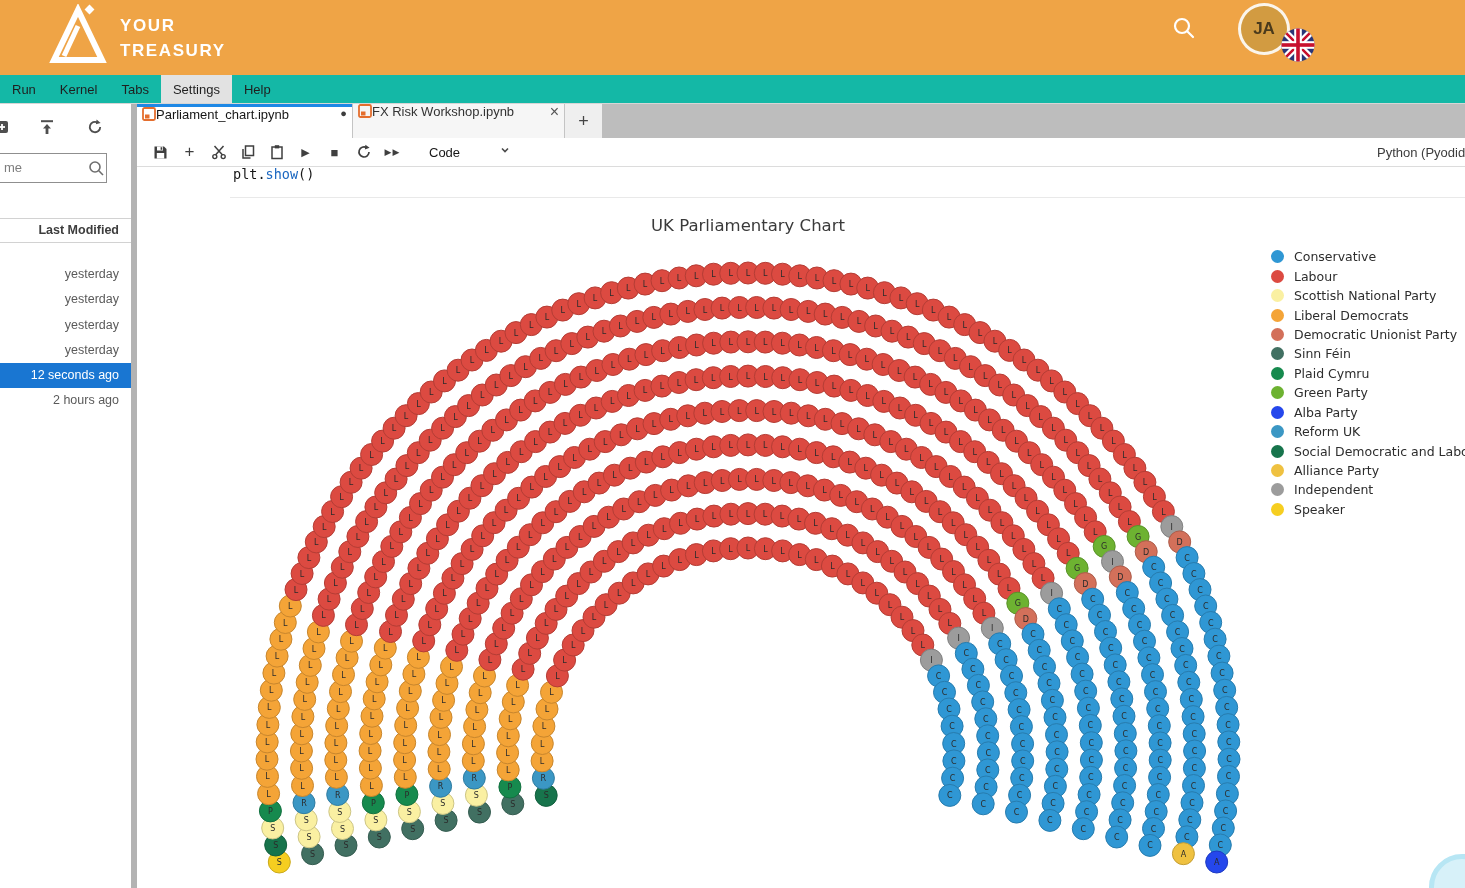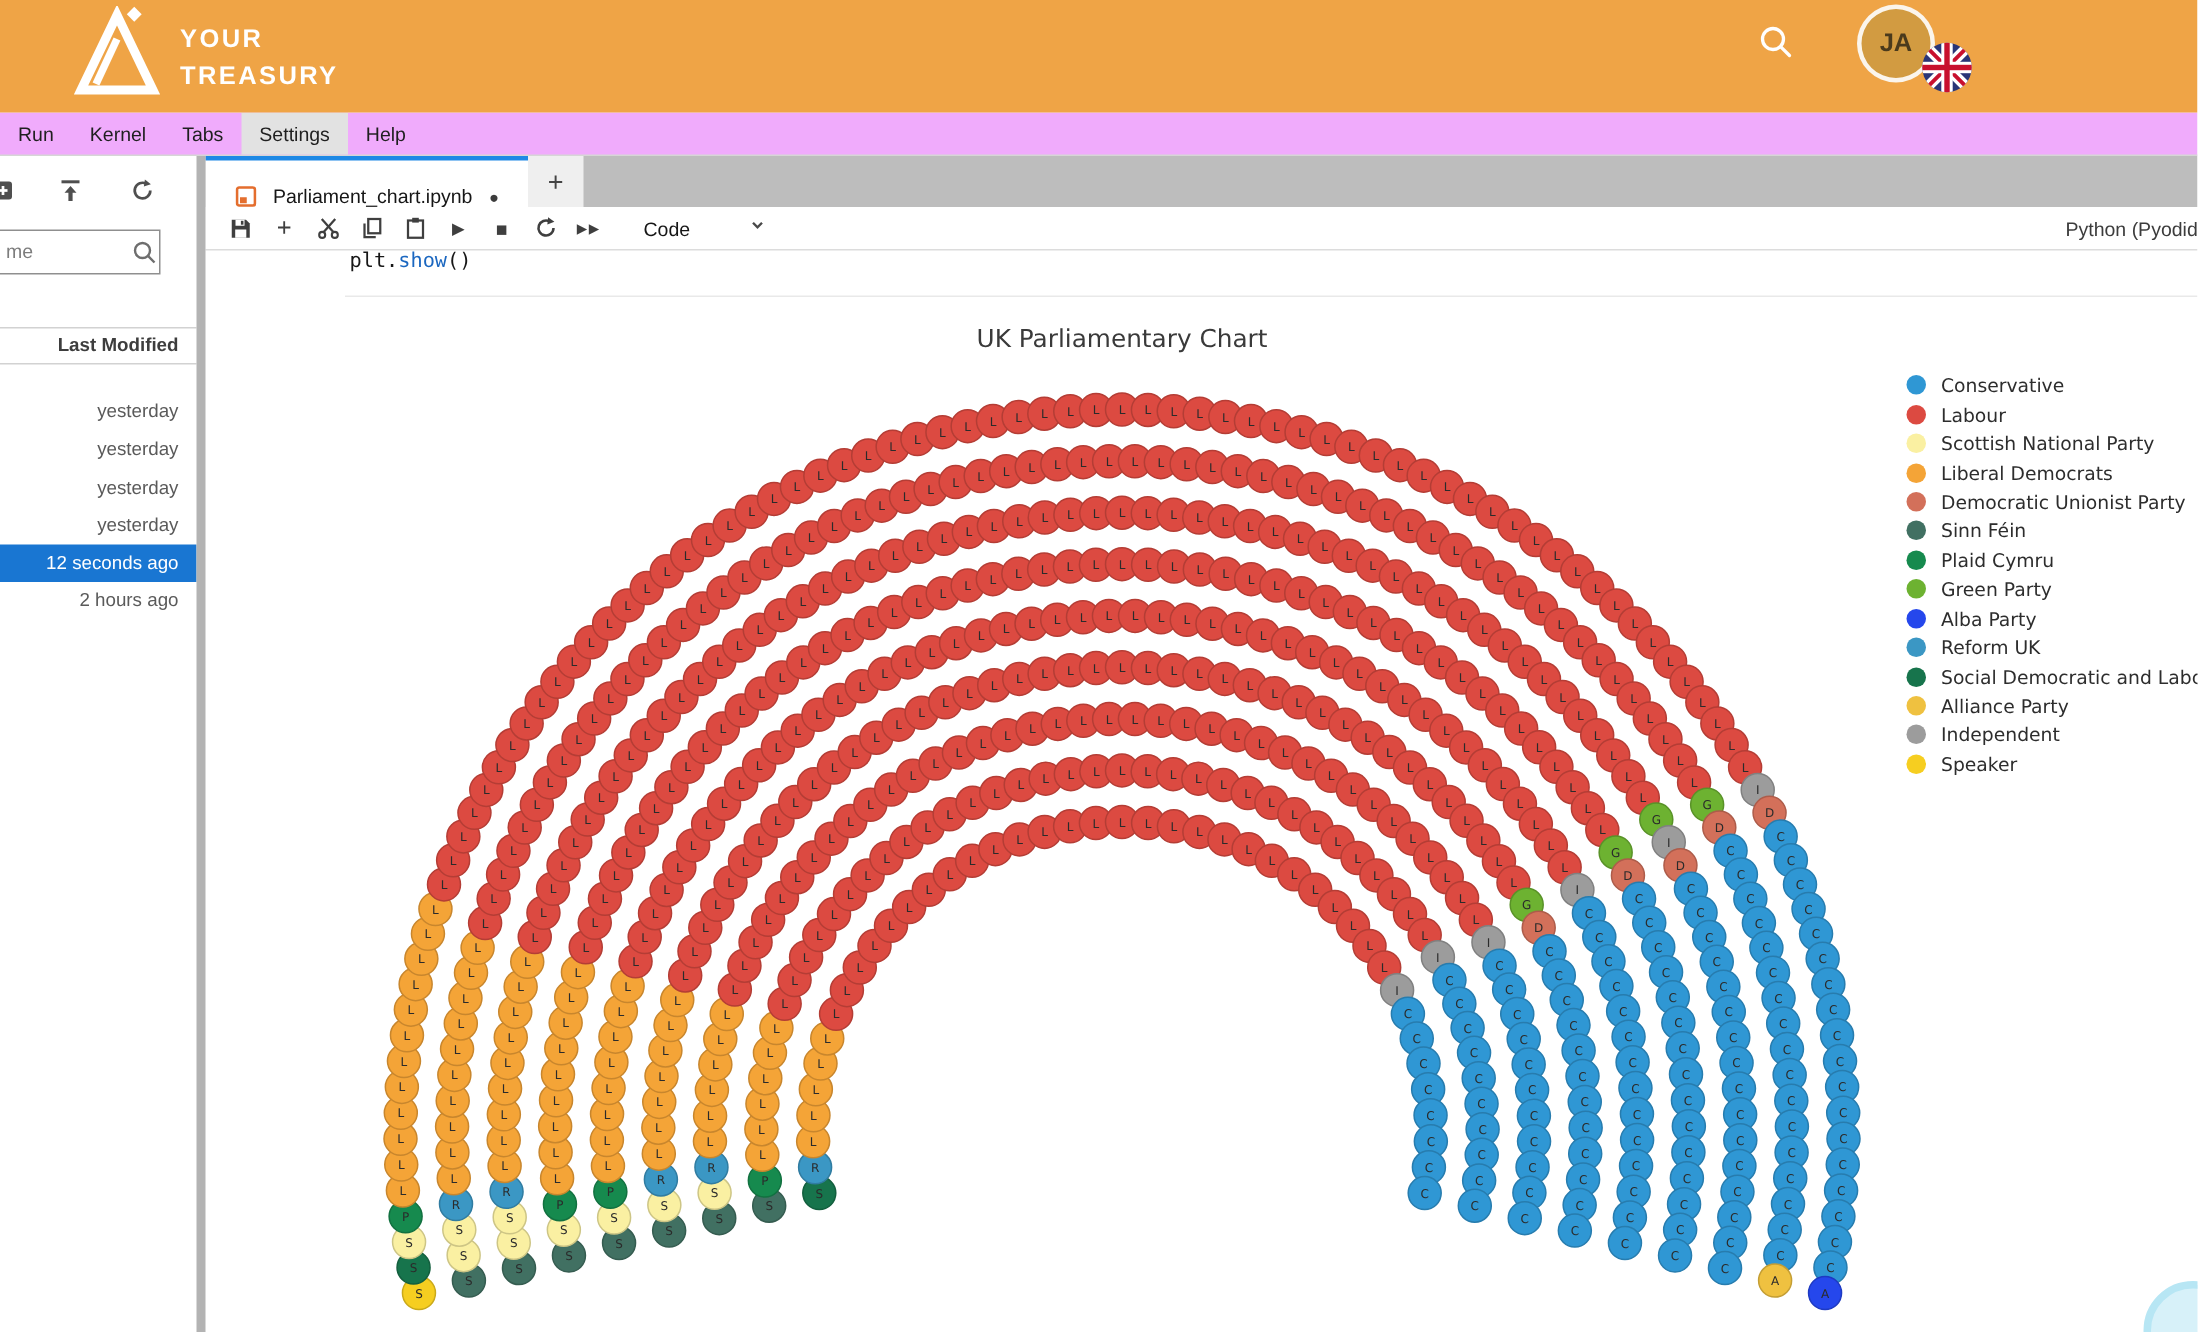--- a/index.html
+++ b/index.html
@@ -12,42 +12,42 @@
   .logo-text{color:#fff;font-weight:bold;font-size:17px;letter-spacing:1.6px;line-height:1.45;margin-top:8px}
   .site-nav{position:absolute;left:368px;top:0;height:75px;display:flex;align-items:center;gap:42px}
   .site-nav .nav-item{color:#fff;font-size:15.5px;white-space:nowrap;cursor:pointer;display:flex;align-items:center;gap:6px}
   .hdr-search{position:absolute;left:1172px;top:16px;cursor:pointer}
   .avatar{position:absolute;left:1238px;top:3px;width:52px;height:52px;border-radius:50%;
           background:#D29B41;border:3px solid rgba(255,255,255,.9);display:flex;align-items:center;justify-content:center;
           color:#4a3a1c;font-weight:bold;font-size:17px;box-sizing:border-box}
   .flag{position:absolute;left:1281px;top:28px;width:34px;height:34px}
 
   
-  .jl-menubar{position:absolute;top:75px;left:0;width:1465px;height:29px;background:#f0abfc;
+  .jl-menubar{position:absolute;top:75px;left:0;width:1465px;height:29px;background:#14b8a6;
               border-bottom:1px solid #d6d6d6;display:flex;align-items:stretch;font-size:13px;color:#1f1f1f;z-index:15;box-sizing:border-box}
   .jl-menubar .mb-item{padding:0 12px;display:flex;align-items:center;cursor:pointer}
   .jl-menubar .mb-item.active{background:#e2e2e2}
 
   
   .jl-sidebar{position:absolute;top:104px;left:0;width:131px;bottom:0;background:#fff;z-index:6}
   .sb-icon{position:absolute;top:14px;width:18px;height:18px;color:#515151;cursor:pointer}
   .sb-search{position:absolute;top:49px;left:-42px;width:149px;height:30px;border:1px solid #8f8f8f;background:#fff;box-sizing:border-box}
   .sb-search .txt{position:absolute;left:45px;top:6px;font-size:13px;color:#7d7d7d}
   .sb-search .mag{position:absolute;left:129px;top:6px}
   .sb-colhead{position:absolute;top:114px;left:0;width:131px;height:25px;border-top:1px solid #d2d2d2;border-bottom:1px solid #d2d2d2;
               box-sizing:border-box;text-align:right;padding-right:12px;font-weight:bold;font-size:12.5px;color:#3d3d3d;line-height:23px}
   .sb-rows{position:absolute;top:158px;left:0;width:131px}
   .sb-row{height:25.3px;line-height:25.3px;text-align:right;padding-right:12px;font-size:12.5px;color:#5a5a5a;cursor:pointer}
   .sb-row.selected{background:#1976D2;color:#fff}
   .jl-splitter{position:absolute;top:104px;left:131px;width:6px;bottom:0;background:#b3b3b3;z-index:7;cursor:col-resize}
 
   
   .jl-main{position:absolute;top:104px;left:137px;width:1328px;bottom:0;background:#fff;z-index:5}
   .tabbar{position:absolute;top:0;left:0;right:0;height:34px;background:#bdbdbd;display:flex}
-  .tab{height:34px;box-sizing:border-box;display:flex;align-items:flex-end;padding:0 20px;gap:11px;font-size:13px;cursor:pointer}
+  .tab{height:34px;box-sizing:border-box;display:flex;align-items:flex-start;padding:0 5px;gap:0;font-size:13px;cursor:pointer}
   .tab.active{width:215px;background:#fff;border-top:3px solid #1e88e5;color:#161616}
   .tab.inactive{width:213px;background:#f6f6f6;border-left:1px solid #c4c4c4;border-right:1px solid #c4c4c4;color:#333}
   .tab .dirty{margin-left:auto;font-size:11px;color:#3c3c3c}
   .tab .close{margin-left:auto;font-size:16px;color:#555;line-height:1}
   .tab-add{width:37px;height:34px;background:#efefef;display:flex;align-items:center;justify-content:center;
            font-size:18px;color:#444;cursor:pointer}
   .nb-icon{width:14px;height:14px;flex:0 0 auto}
 
   .toolbar{position:absolute;top:34px;left:0;right:0;height:29px;background:#fff;border-bottom:1px solid #dcdcdc;
            display:flex;align-items:center;padding-left:9px;box-sizing:border-box;overflow:hidden}
@@ -168,20 +168,28 @@
 
 <div class="jl-main">
   <div class="tabbar">
     <div class="tab active">
       <svg class="nb-icon" viewBox="0 0 14 14">
         <rect x="1" y="1" width="12" height="12" rx="1.5" fill="none" stroke="#E46E2E" stroke-width="1.8"></rect>
         <rect x="3" y="7.5" width="4.5" height="4" fill="#E46E2E"></rect>
       </svg>
       <span>Parliament_chart.ipynb</span>
       <span class="dirty">●</span>
+    </div>
+    <div class="tab inactive">
+      <svg class="nb-icon" viewBox="0 0 14 14">
+        <rect x="1" y="1" width="12" height="12" rx="1.5" fill="none" stroke="#E46E2E" stroke-width="1.8"></rect>
+        <rect x="3" y="7.5" width="4.5" height="4" fill="#E46E2E"></rect>
+      </svg>
+      <span>FX Risk Workshop.ipynb</span>
+      <span class="close">×</span>
     </div>
     <div class="tab-add">+</div>
   </div>
 
   <div class="toolbar">
     <div class="tb-btn">
       <svg width="15" height="15" viewBox="0 0 15 15">
           <path d="M1.5 1.5 H11 L13.5 4 V13.5 H1.5 Z" fill="#3f3f3f"></path>
           <rect x="4" y="1.5" width="6" height="4" fill="#fff"></rect>
           <rect x="7.6" y="2.2" width="1.7" height="2.6" fill="#3f3f3f"></rect>

